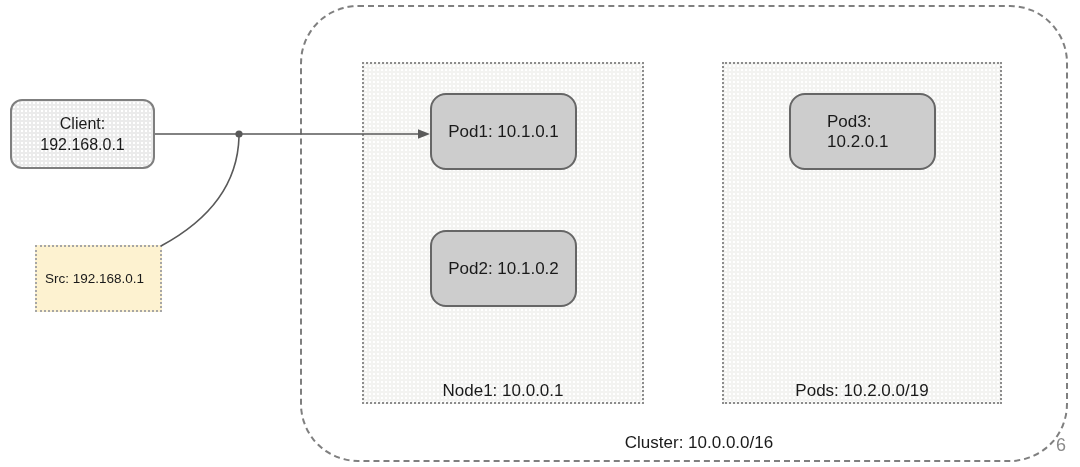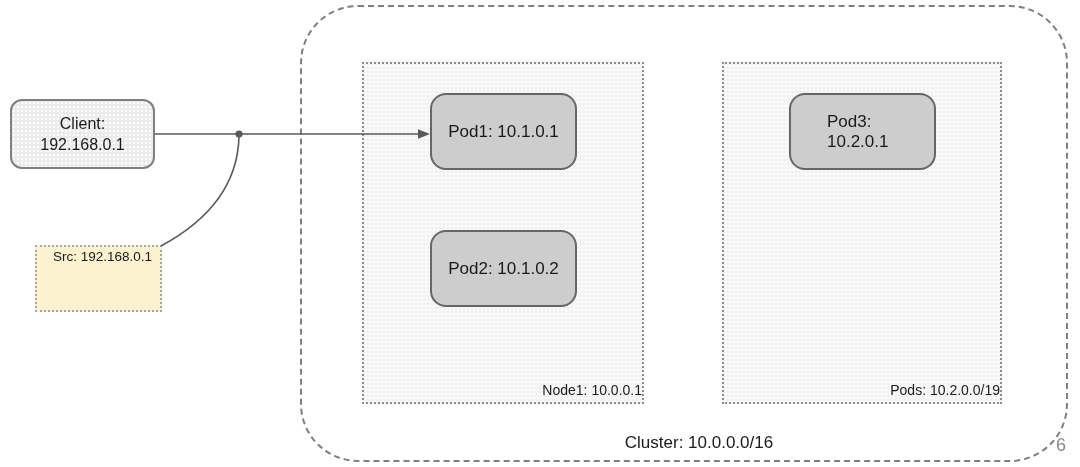--- a/index.html
+++ b/index.html
@@ -23,22 +23,22 @@
   .node{
     position:absolute;top:62px;height:342px;
     border:2px dotted #8c8c8c;
     background-color:#f3f3f1;
     background-image:radial-gradient(#ffffff 1px, transparent 1px);
     background-size:4px 4px;
   }
   .node1{left:362px;width:282px;}
   .node2{left:722px;width:280px;}
   .node-label{
-    position:absolute;left:0;right:0;bottom:1px;text-align:right;
-    font-size:14px;line-height:21px;
+    position:absolute;left:0;right:0;bottom:1px;text-align:center;
+    font-size:17px;line-height:21px;
   }
 
   
   .pod{
     position:absolute;width:147px;height:77px;
     background:#cdcdcd;border:2px solid #666666;border-radius:16px;
     display:flex;align-items:center;justify-content:center;
     font-size:17px;
   }
   .pod1{left:430px;top:93px;}
@@ -53,21 +53,21 @@
     background-size:4px 4px;
     border:2px solid #7f7f7f;border-radius:12px;
     display:flex;flex-direction:column;align-items:center;justify-content:center;
     font-size:16px;line-height:21px;
   }
 
   
   .note{
     position:absolute;left:35px;top:245px;width:127px;height:67px;
     background:#fdf2d0;border:2px dotted #a6a6a6;
-    display:flex;flex-direction:row;justify-content:center;
+    display:flex;flex-direction:column;justify-content:center;
     padding-left:8px;font-size:13.5px;line-height:20px;
   }
 
   
   .connectors{position:absolute;left:0;top:0;width:1080px;height:467px;pointer-events:none;}
 
   .page-num{
     position:absolute;left:1056px;top:435px;color:#8a8a8a;font-size:18px;
   }
 </style>

